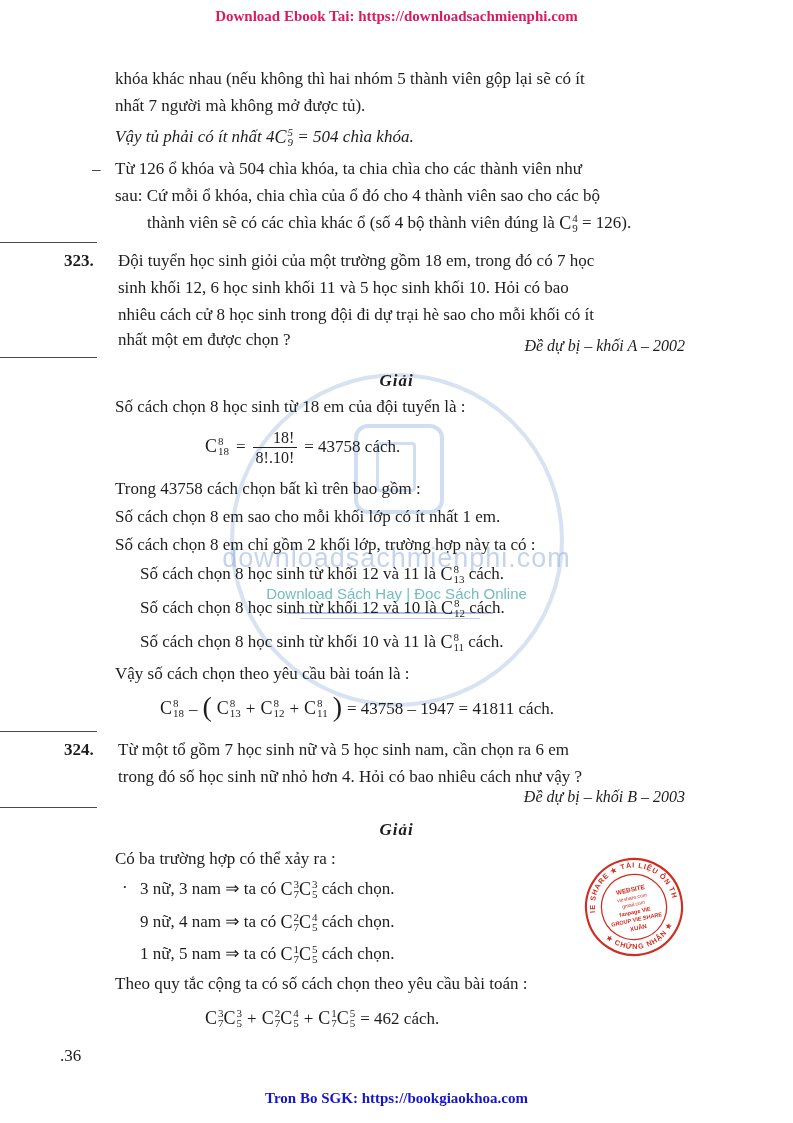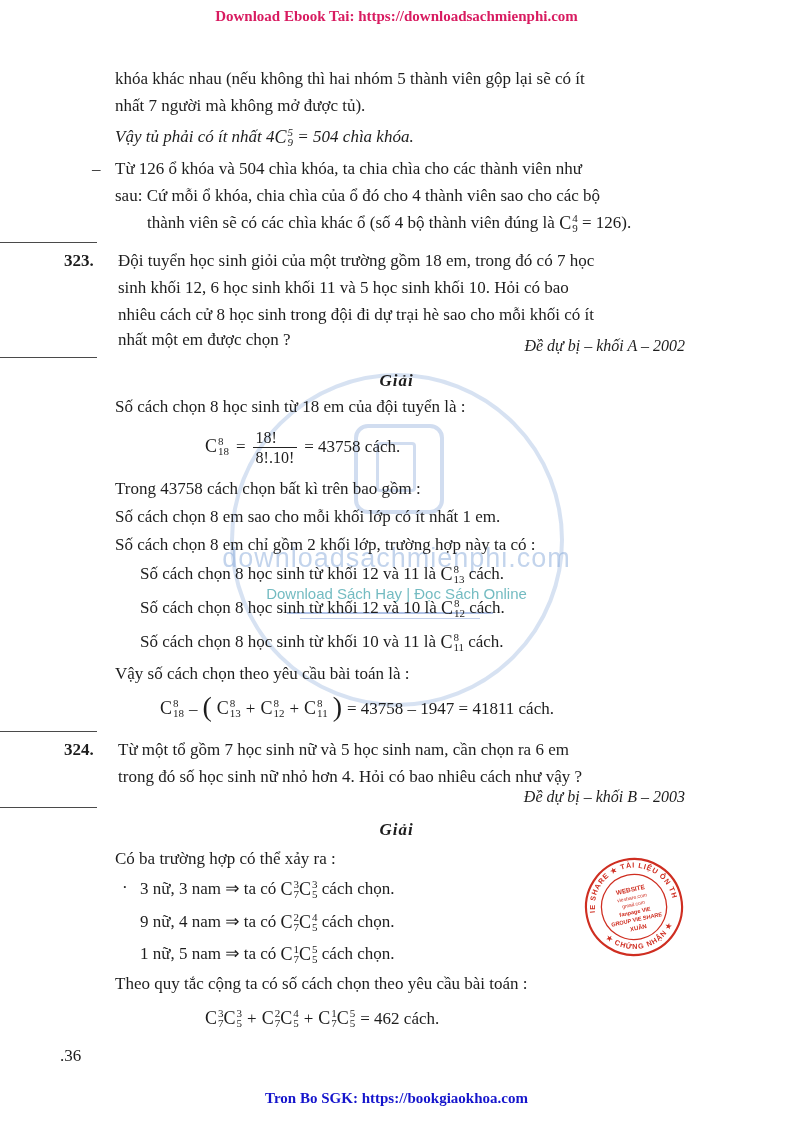--- a/index.html
+++ b/index.html
@@ -20,21 +20,21 @@
   .right-src{position:absolute;right:108px;font-style:italic;font-size:16px;white-space:nowrap;}
   .giai{font-weight:bold;font-style:italic;letter-spacing:1px;}
   .hline{position:absolute;left:0;height:0;border-top:1.2px solid #4a4a4a;}
   .probnum{position:absolute;font-weight:bold;}
   
   .cnk{display:inline-flex;align-items:center;vertical-align:middle;transform:translateY(-1px);}
   .cnk .base{font-size:18px;line-height:18px;}
   .cnk .scr{display:inline-flex;flex-direction:column;align-items:flex-start;font-size:11px;line-height:10px;margin-left:1px;}
   
   .frow{position:absolute;display:flex;align-items:center;gap:7px;white-space:nowrap;}
-  .frac{display:inline-flex;flex-direction:column;align-items:flex-start;font-size:16px;line-height:19px;}
+  .frac{display:inline-flex;flex-direction:column;align-items:flex-end;font-size:16px;line-height:19px;}
   .frac .den{border-top:1.3px solid #222;padding:0 3px;}
   .frac .num{padding:0 3px;}
   .bigp{font-size:28px;line-height:26px;transform:translateY(-2px);}
   
   .hdr{position:absolute;top:8px;left:0;right:0;text-align:center;color:var(--header-link);font-size:15px;font-weight:bold;}
   .ftr{position:absolute;top:1090px;left:0;right:0;text-align:center;color:var(--footer-link);font-size:15px;font-weight:bold;}
   
   .wm-circle{position:absolute;left:230px;top:373px;width:326px;height:326px;border-radius:50%;
     border:4px solid rgba(122,159,212,0.30);}
   .wm-logo{position:absolute;left:354px;top:424px;width:82px;height:82px;border:4px solid rgba(122,159,212,0.35);border-radius:14px;}

